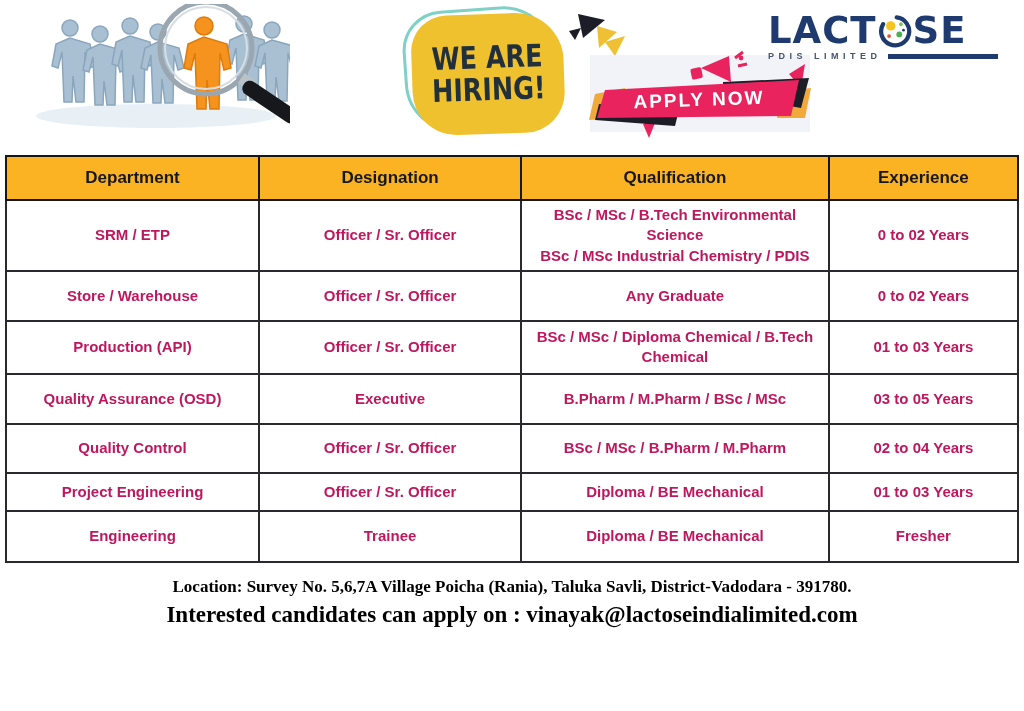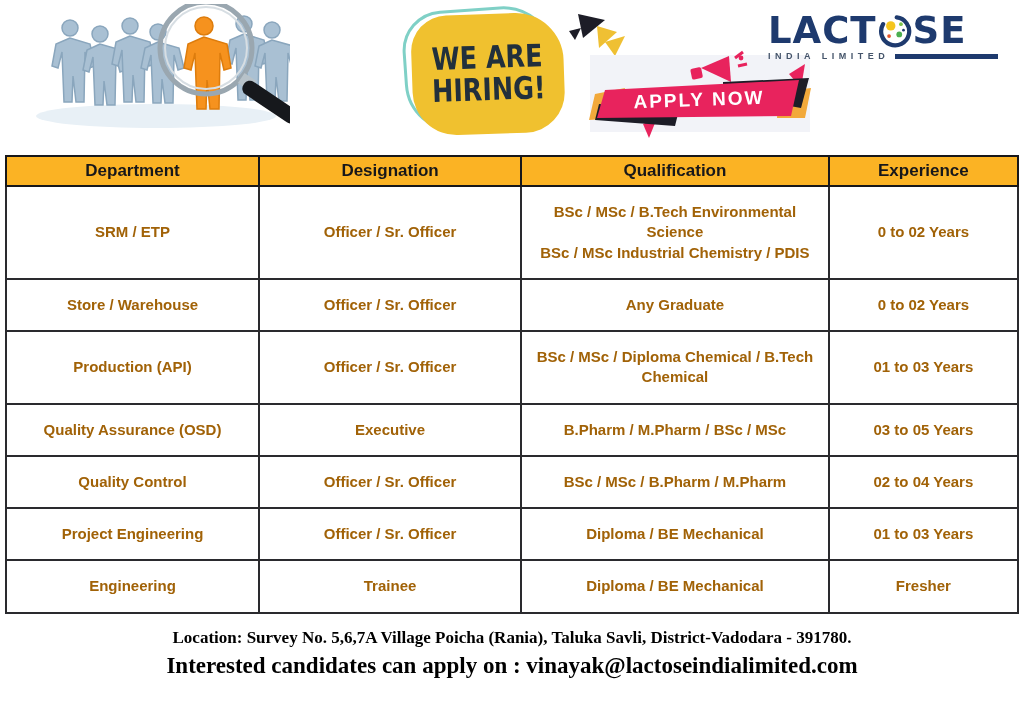--- a/index.html
+++ b/index.html
@@ -35,24 +35,24 @@
   .logo-row { display:flex; align-items:center; }
   .logo-word { font-weight:900; font-size:37px; letter-spacing:1px; color:#1e3a6e;
                font-family:"DejaVu Sans", sans-serif; line-height:1; }
   .logo-o { margin:0 1px; }
   .logo-sub-row { display:flex; align-items:center; margin-top:2px; }
   .logo-sub { font-size:9px; letter-spacing:4.5px; color:#44546a; font-weight:bold; white-space:nowrap; }
   .logo-bar { flex:1; height:5px; background:#1e3a6e; margin-left:6px; }
 
   
   table { border-collapse:collapse; width:1014px; margin:3px 5px 0 5px; table-layout:fixed; }
-  th { background:#fbb324; border:2px solid #17171a; height:30px;
+  th { background:#fbb324; border:2px solid #17171a; height:44px;
        font-size:17px; font-weight:bold; color:#17171a; }
   td { border:2px solid #2a2a2e; text-align:center; vertical-align:middle;
-       font-weight:bold; font-size:15px; color:#a16207; padding:15px 8px;
+       font-weight:bold; font-size:15px; color:#be185d; padding:4px 8px;
        white-space:pre-line; line-height:1.35; }
   tbody tr:nth-child(1){height:60px;} tbody tr:nth-child(2){height:50px;}
   tbody tr:nth-child(3){height:53px;} tbody tr:nth-child(4){height:50px;}
   tbody tr:nth-child(5){height:49px;} tbody tr:nth-child(6){height:38px;}
   tbody tr:nth-child(7){height:51px;} tbody tr:nth-child(8){height:58px;}
 
   
   .footer { margin-top:14px; text-align:center; font-family:"Liberation Serif", serif; color:#000; }
   .footer-location { font-size:17px; font-weight:bold; }
   .footer-apply { font-size:23px; font-weight:bold; margin-top:5px; }
@@ -147,21 +147,21 @@
         <path d="M22 4 A 16.5 16.5 0 1 1 6 12" fill="none" stroke="#1e3a6e" stroke-width="5" stroke-linecap="round"></path>
         <circle cx="15" cy="14" r="5.5" fill="#f5c51d"></circle>
         <circle cx="25" cy="24" r="3.4" fill="#4caf50"></circle>
         <circle cx="27" cy="12" r="2.2" fill="#7bc24c"></circle>
         <circle cx="13" cy="26" r="2.2" fill="#e5542a"></circle>
         <circle cx="30" cy="19" r="1.6" fill="#1e3a6e"></circle>
       </svg>
       <span class="logo-word">SE</span>
     </div>
     <div class="logo-sub-row">
-      <span class="logo-sub">INDIA LIMITED</span>
+      <span class="logo-sub">PDIS LIMITED</span>
       <span class="logo-bar"></span>
     </div>
   </div>
 </div>
 
 <table>
   <colgroup>
     <col style="width:25.0%">
       <col style="width:25.9%">
       <col style="width:30.4%">

